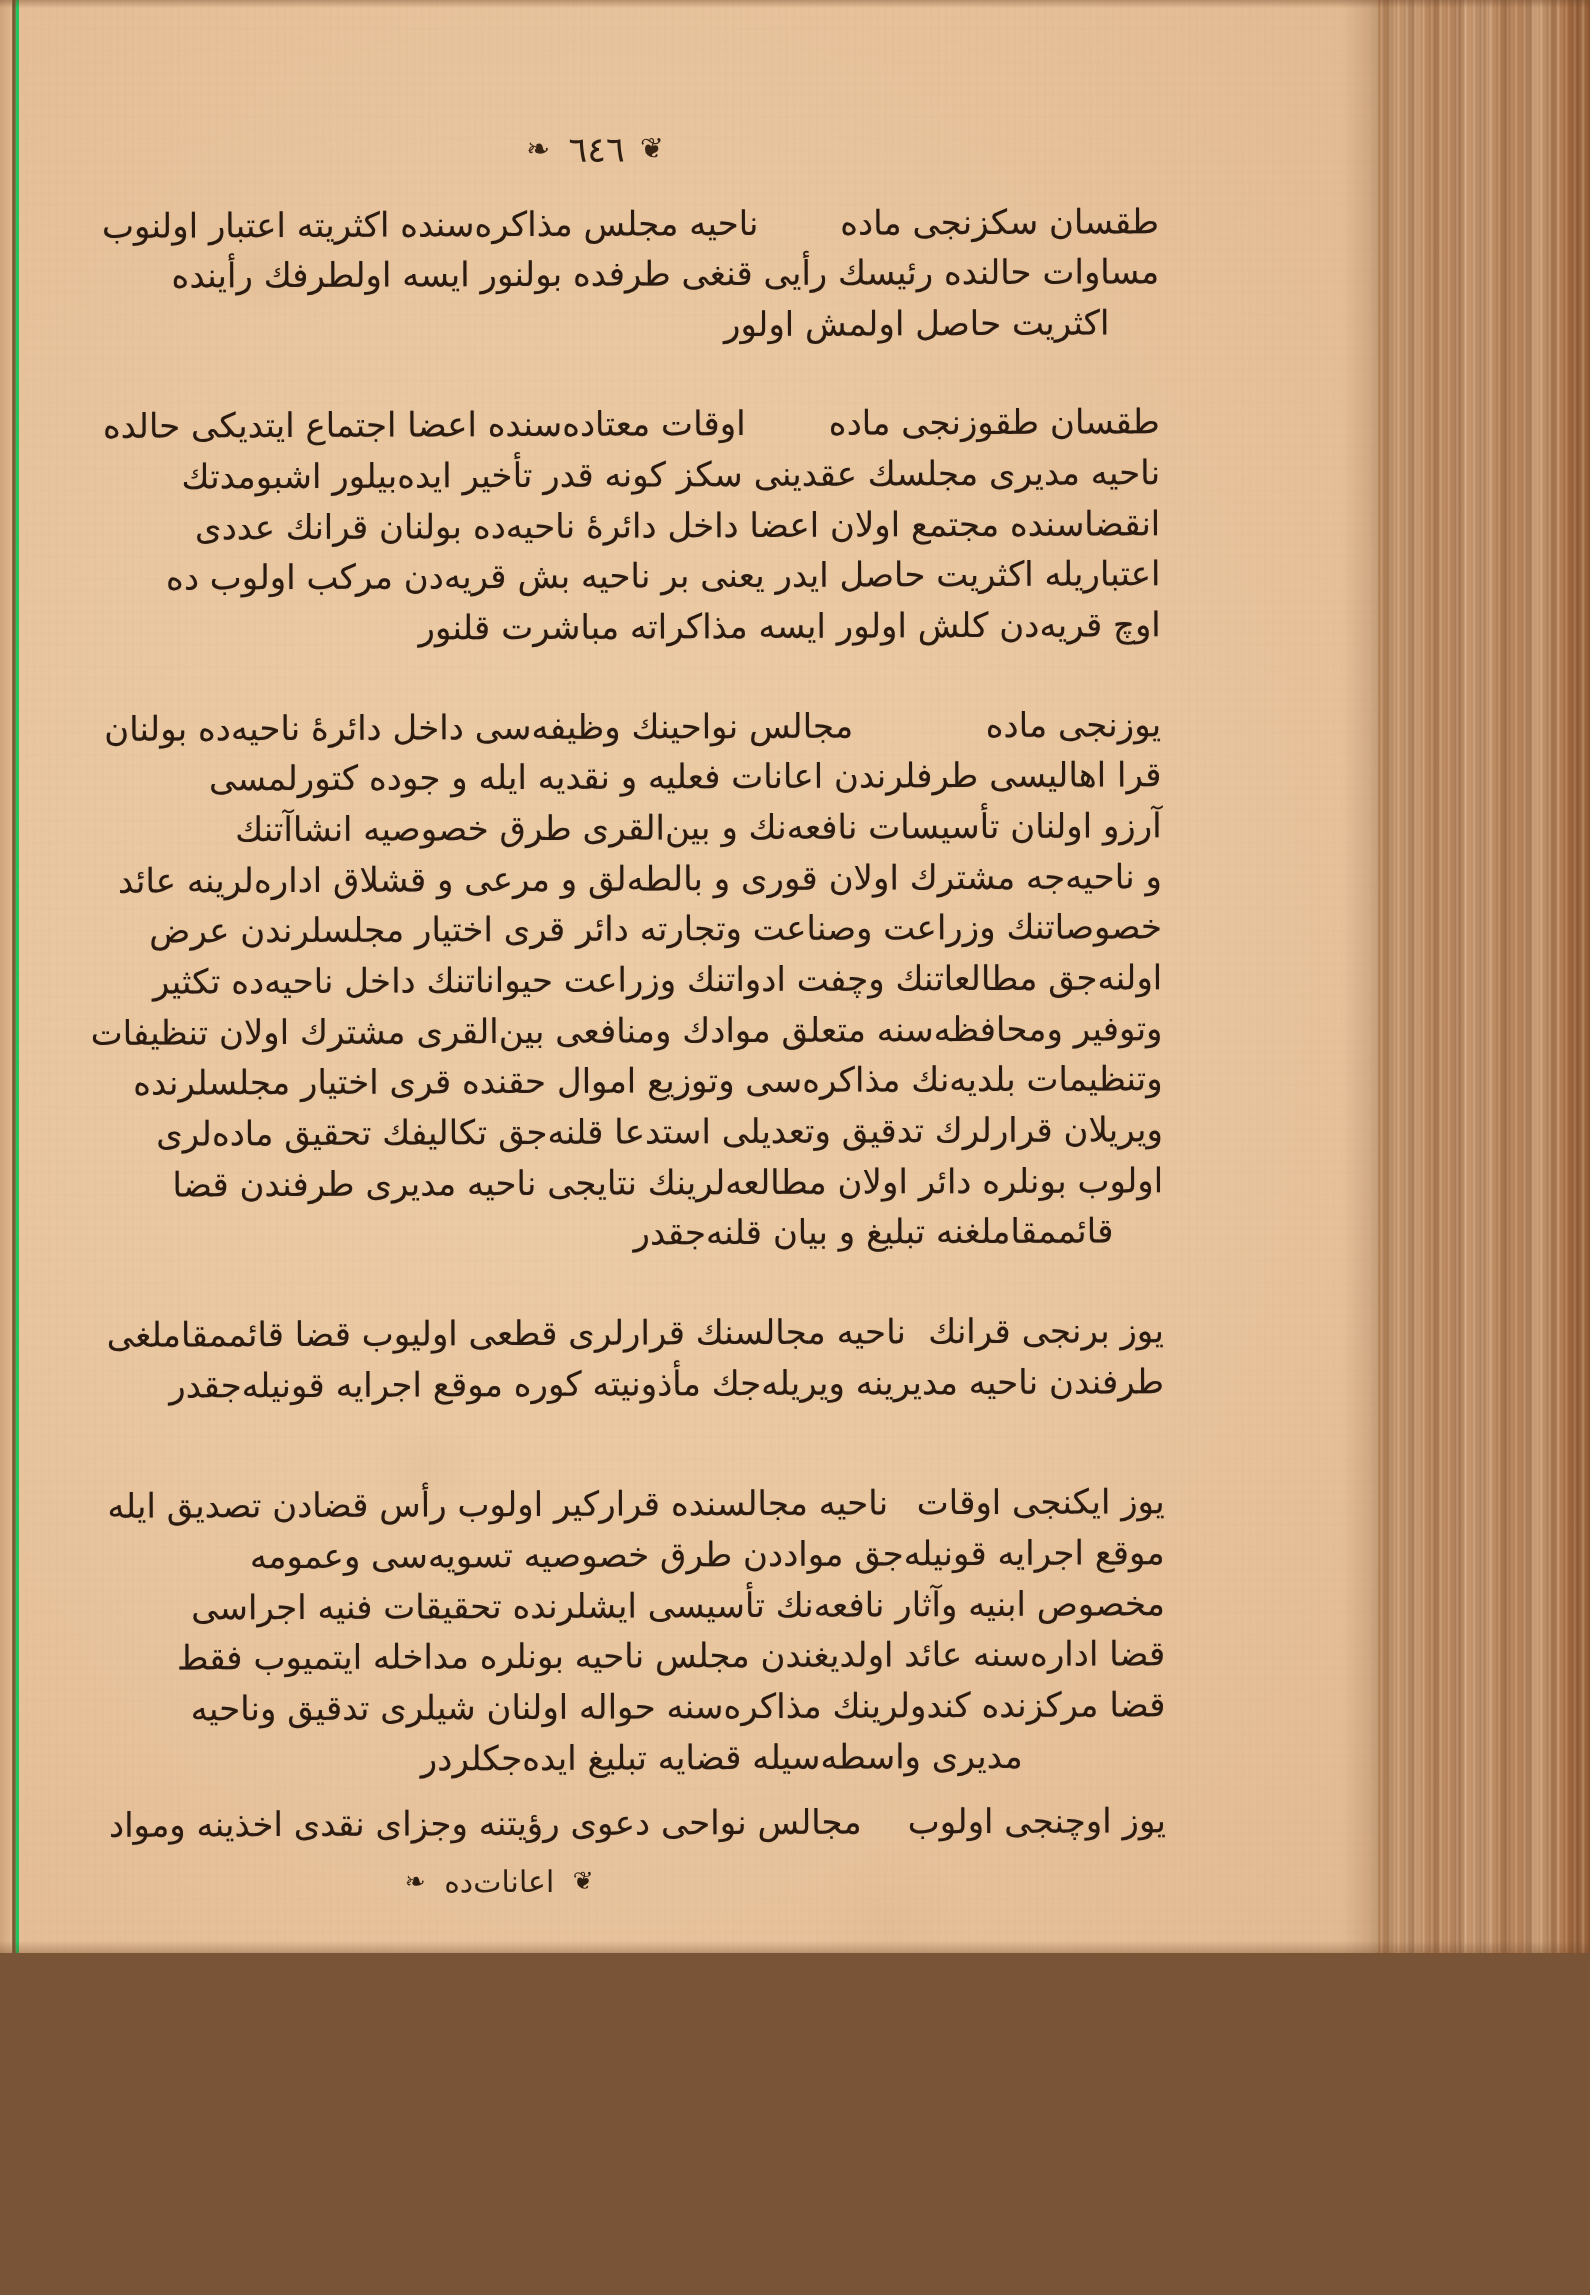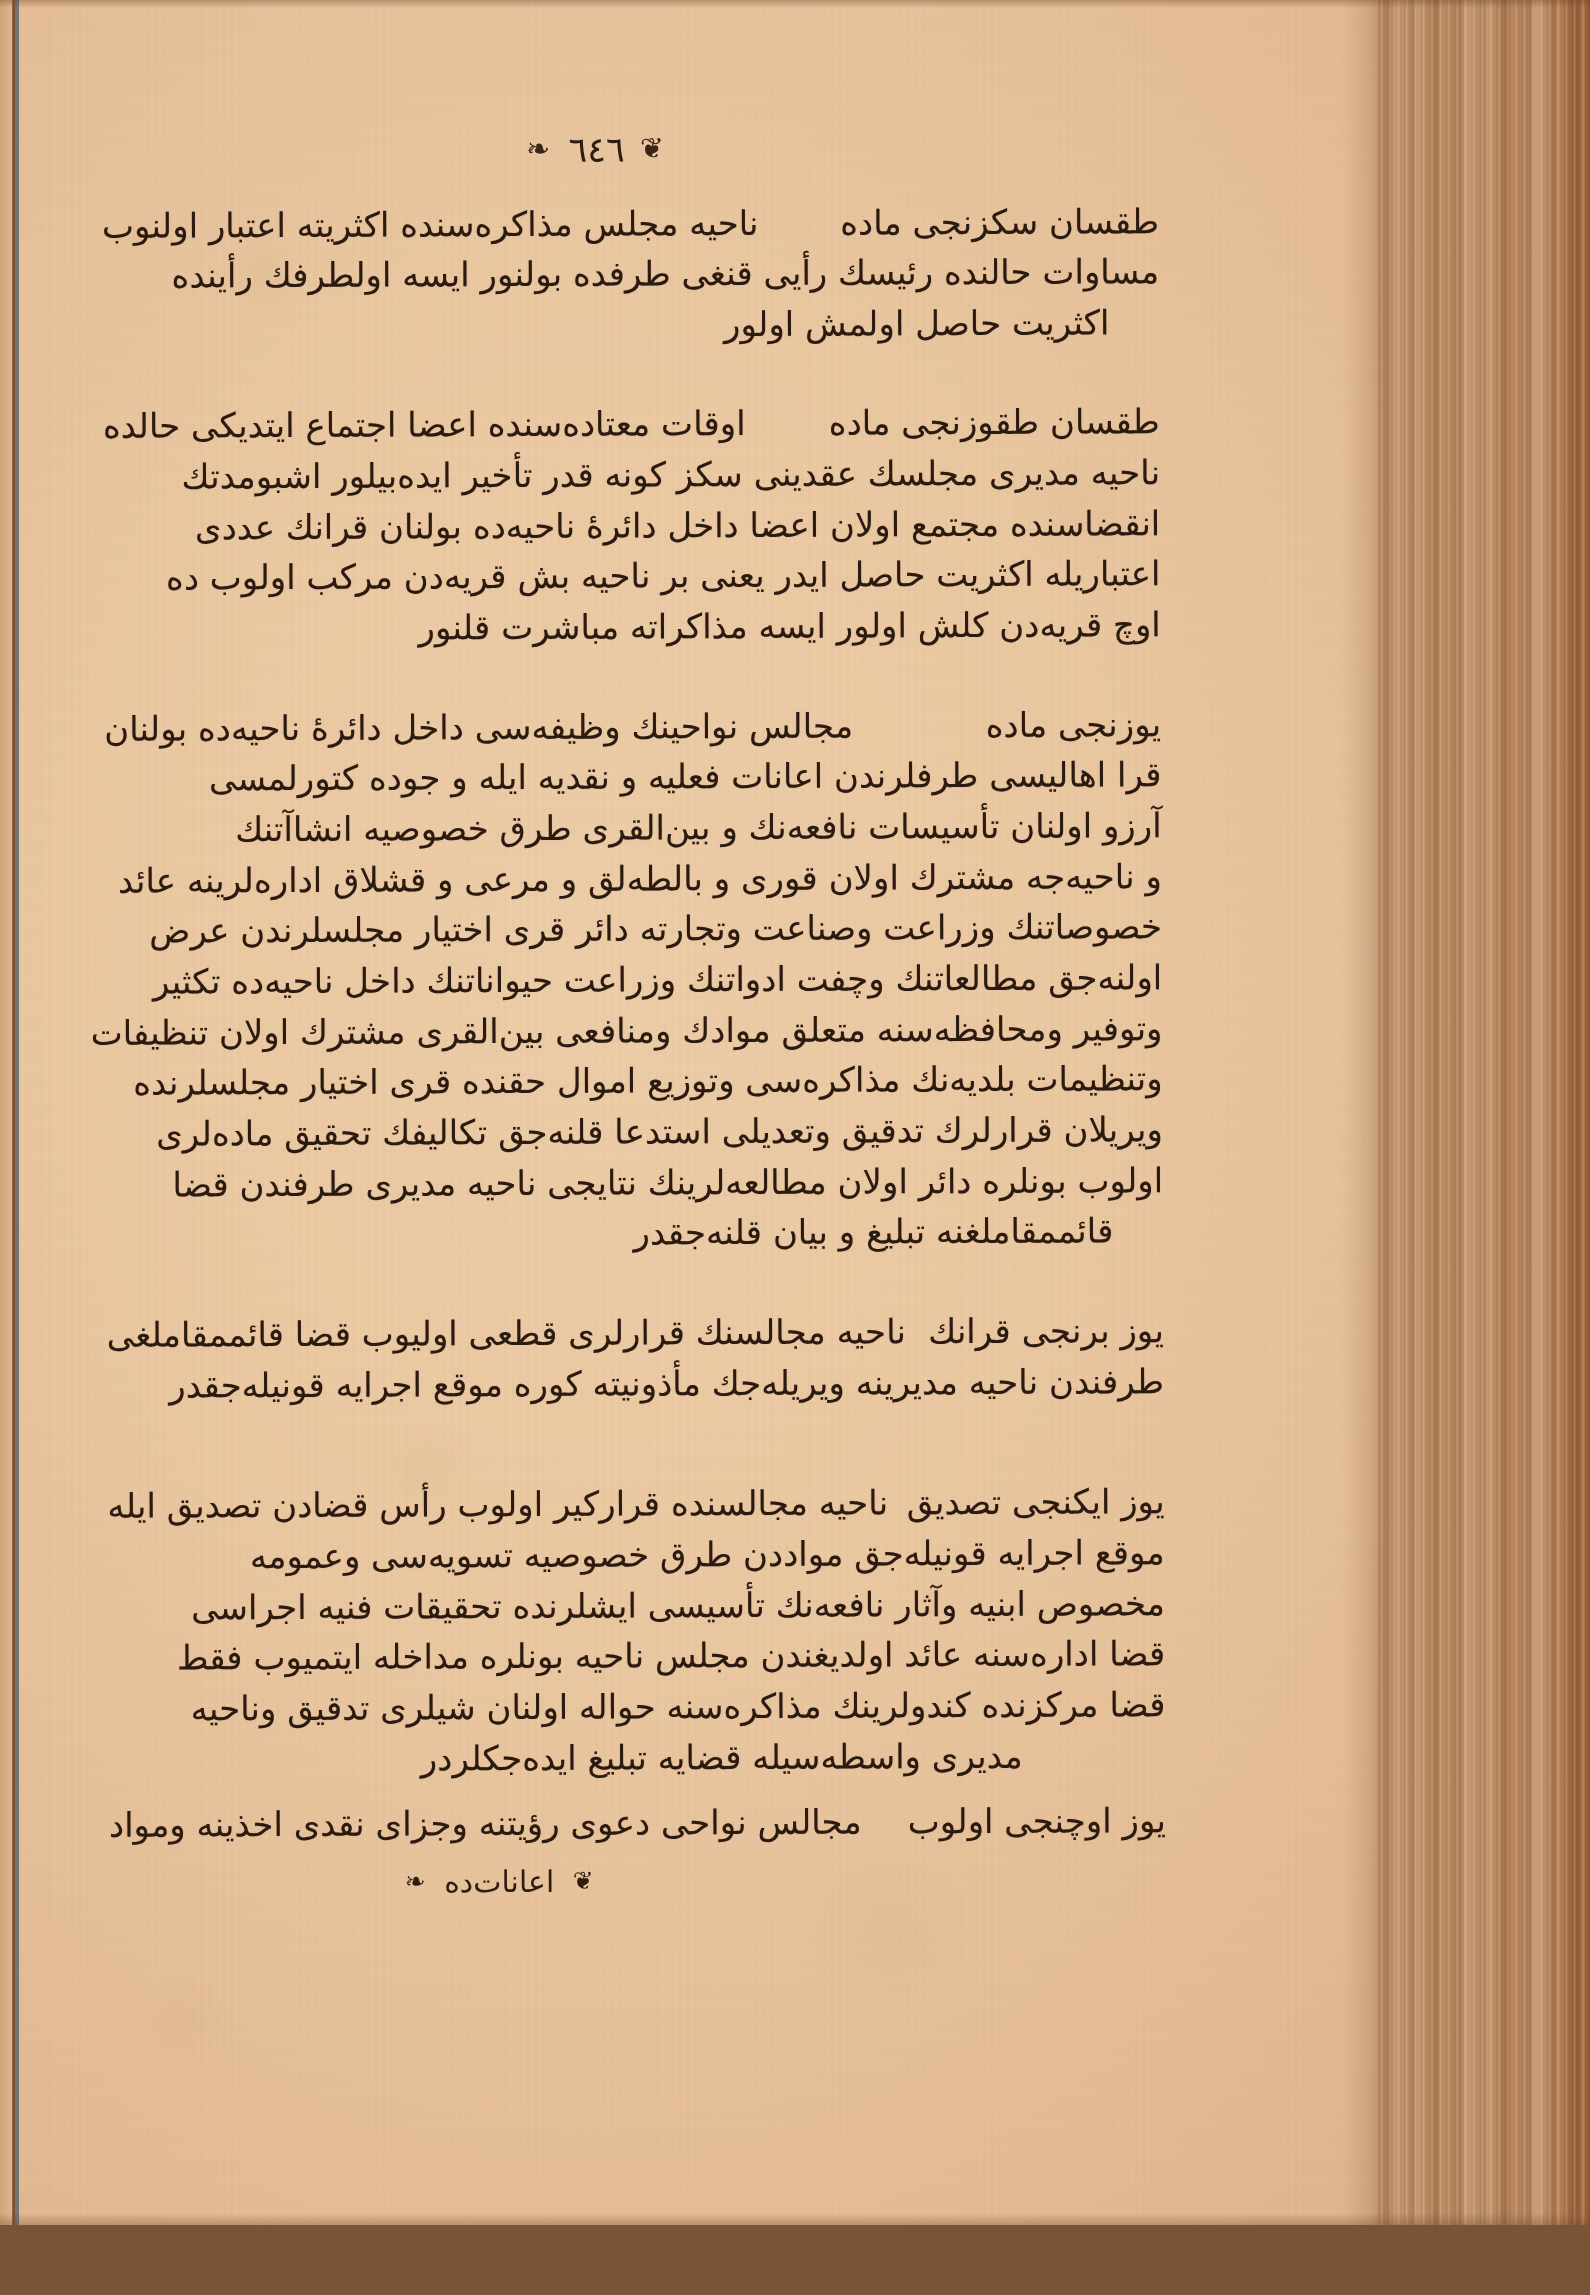--- a/index.html
+++ b/index.html
@@ -11,22 +11,22 @@
     width: 1591px;
     height: 2295px;
     overflow: hidden;
     font-family: "DejaVu Sans", sans-serif;
   }
 
   
   #scan {
     position: relative;
     width: 1591px;
-    height: 2225px;
-    background: #737373;
+    height: 1953px;
+    background: #22c55e;
     overflow: hidden;
   }
 
   
   #paper {
     position: absolute;
     left: 18.5px;
     top: 0;
     width: 1359px;
     height: 2295px;
@@ -304,21 +304,21 @@
       </div>
       <div class="line stretch">
             <span>طرفندن ناحیه مدیرینه ویریله‌جك مأذونیته كوره موقع اجرایه قونیله‌جقدر</span>
           </div>
     </div>
 
     <div class="big-gap"></div>
 
     <div class="article">
       <div class="line stretch">
-        <span class="heading">یوز ایکنجی تصدیق</span>
+        <span class="heading">یوز ایکنجی اوقات</span>
         <span>ناحیه مجالسنده قرارکیر اولوب رأس قضادن تصدیق ایله</span>
       </div>
       <div class="line stretch">
             <span>موقع اجرایه قونیله‌جق مواددن طرق خصوصیه تسویه‌سی وعمومه</span>
           </div>
       <div class="line stretch">
             <span>مخصوص ابنیه وآثار نافعه‌نك تأسیسی ایشلرنده تحقیقات فنیه اجراسی</span>
           </div>
       <div class="line stretch">
             <span>قضا اداره‌سنه عائد اولدیغندن مجلس ناحیه بونلره مداخله ایتمیوب فقط</span>

